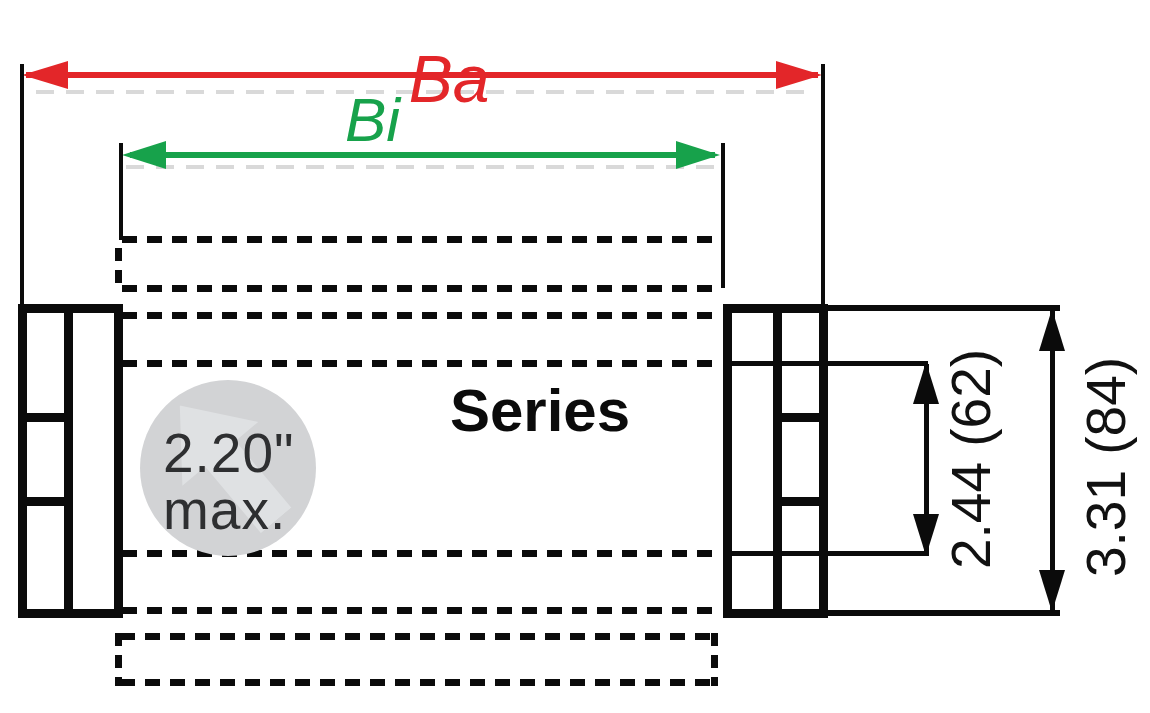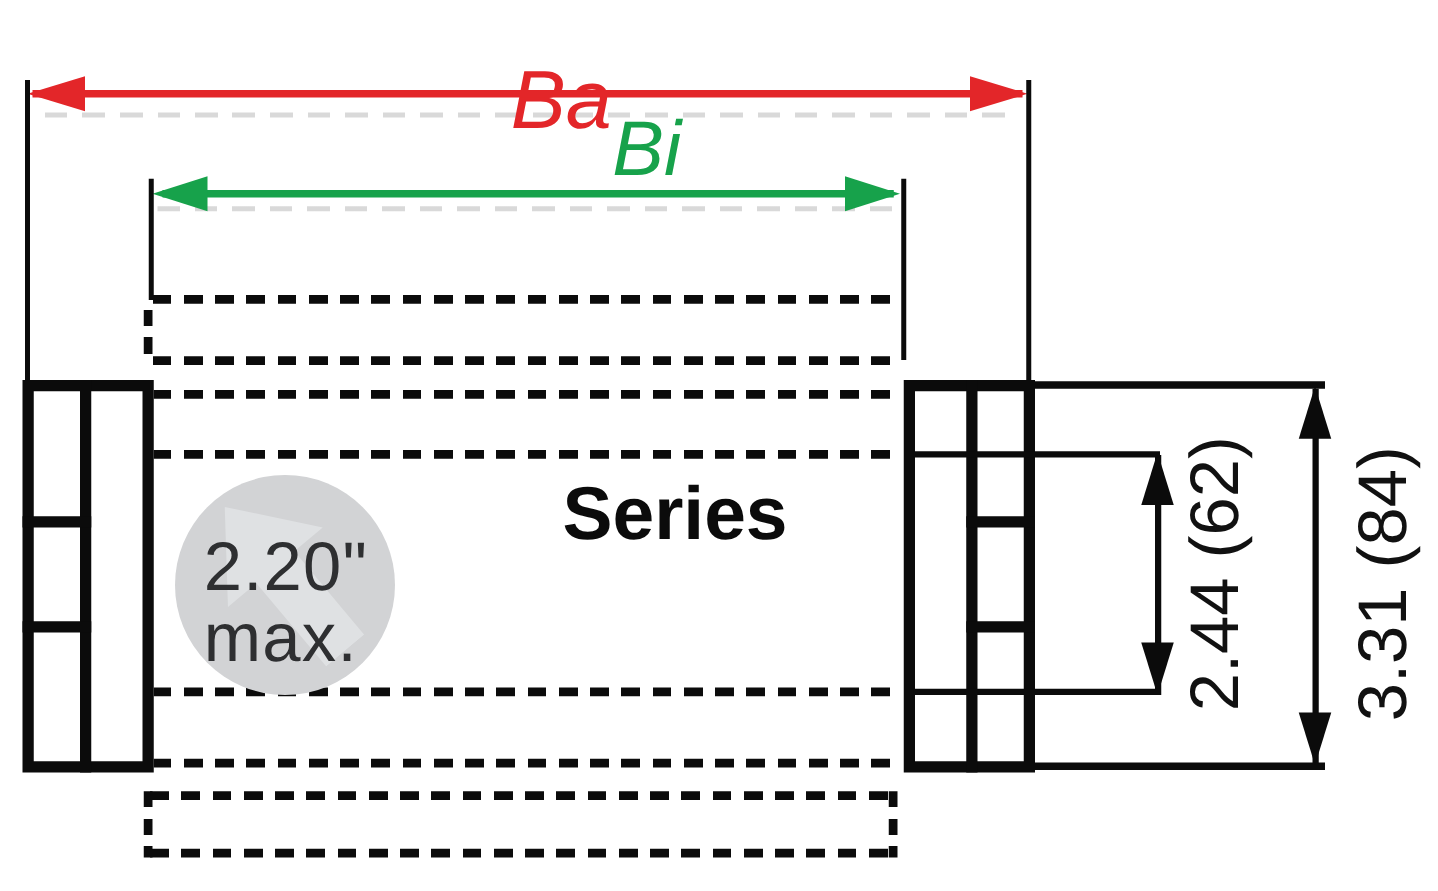--- a/index.html
+++ b/index.html
@@ -13,21 +13,21 @@
   
   .dash-h{background:repeating-linear-gradient(90deg,#0b0b0b 0 15px,transparent 15px 25px);height:7px;}
   .dash-v{background:repeating-linear-gradient(180deg,#0b0b0b 0 13px,transparent 13px 22px);width:7px;}
   .ghost-h{background:repeating-linear-gradient(90deg,#d9d9d9 0 18px,transparent 18px 30px);height:4px;}
   
   .block{border:9px solid #0b0b0b;box-sizing:border-box;background:#ffffff;}
   
   .tri{width:0;height:0;}
   
   .lbl-ba{color:#e32629;font-style:italic;font-size:66px;line-height:60px;text-align:center;margin-top:41px;}
-  .lbl-bi{color:#17a24b;font-style:italic;font-size:62px;line-height:60px;text-align:right;}
+  .lbl-bi{color:#17a24b;font-style:italic;font-size:62px;line-height:60px;text-align:left;}
   .series{color:#0b0b0b;font-weight:bold;font-size:60px;line-height:62px;text-align:center;}
   .badge-text{color:#2e2f31;font-size:55px;line-height:58px;letter-spacing:1px;}
   .dim-rot{color:#111111;font-size:55px;line-height:62px;text-align:center;transform:rotate(-90deg);}
   .circle{background:#d2d3d5;border-radius:50%;overflow:hidden;}
   .watermark{background:#dfe1e3;clip-path:polygon(50% 0,95% 42%,68% 42%,68% 100%,32% 100%,32% 42%,5% 42%);transform:rotate(-40deg);}
 </style>
 </head>
 <body>
 
 <div id="canvas">

